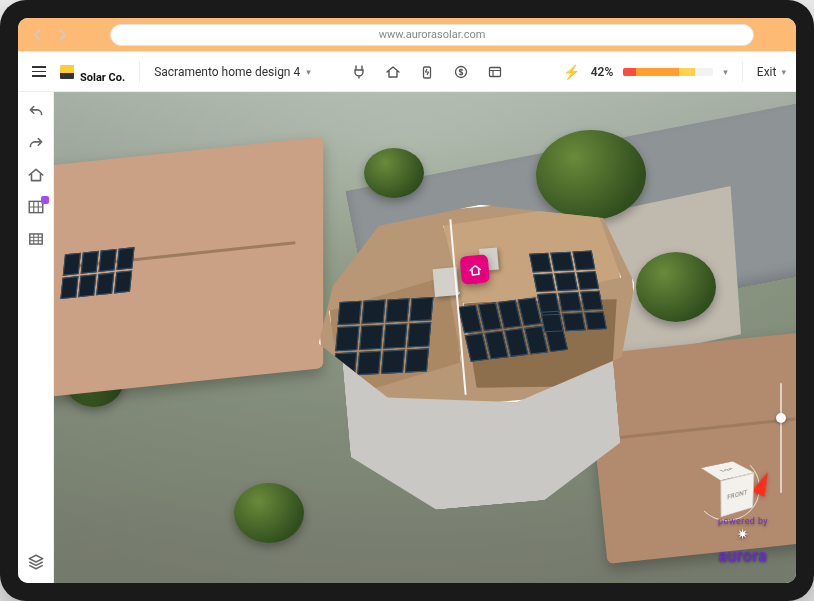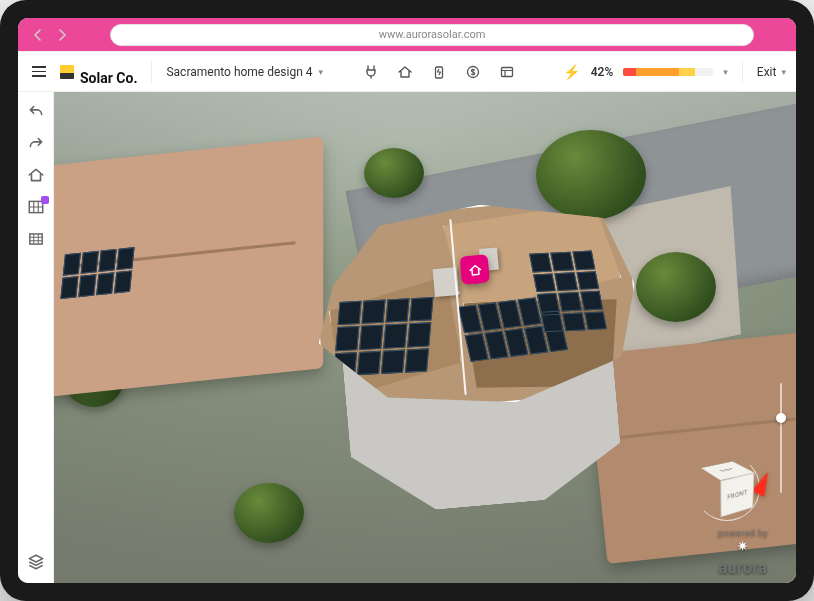--- a/index.html
+++ b/index.html
@@ -25,21 +25,21 @@
     height: 100%;
     background: #fff;
     border-radius: 10px;
     overflow: hidden;
     display: flex;
     flex-direction: column;
   }
   
   .browser-bar {
     height: 34px;
-    background: #ec4899;
+    background: #fdba74;
     display: flex;
     align-items: center;
     padding: 0 12px;
     gap: 10px;
     border-bottom: 1px solid #eee;
   }
   .nav-arrows { display: flex; gap: 8px; }
   .nav-arrow {
     color: #ccc;
     font-size: 16px;
@@ -77,21 +77,21 @@
     cursor: pointer;
     padding: 4px;
   }
   .hamburger span { width: 14px; height: 1.5px; background: #333; }
   .logo-block { display: flex; align-items: center; gap: 6px; }
   .logo-mark {
     width: 14px; height: 14px;
     background: linear-gradient(180deg,#ffcc33 0 55%,#333 55% 100%);
     border-radius: 1px;
   }
-  .logo-text { font-weight: 700; font-size: 14px; color: #111; margin-top: 12px; }
+  .logo-text { font-weight: 700; font-size: 11px; color: #111; margin-top: 12px; }
   .vsep { width: 1px; height: 22px; background: #eee; margin: 0 4px; }
   .project-name {
     font-size: 12px; color: #333; display: flex; align-items: center; gap: 6px;
     cursor: pointer;
   }
   .chev { font-size: 9px; color: #888; }
   .toolbar-center {
     display: flex;
     gap: 18px;
     align-items: center;
@@ -303,22 +303,22 @@
   }
   .ring {
     position:absolute; inset:-8px;
     border:1px solid rgba(255,255,255,0.7);
     border-radius:50%;
     border-top-color:transparent;
     border-left-color:transparent;
   }
   .powered {
     position: absolute;
-    right: 28px; bottom: 6px;
-    color: #737373;
+    right: 28px; bottom: 18px;
+    color: #6d28d9;
     text-align: center;
     text-shadow: 0 1px 3px rgba(0,0,0,0.6);
   }
   .powered .small { font-size: 9px; opacity: 0.9; letter-spacing: 0.4px; }
   .powered .brand { font-size: 16px; font-weight: 500; letter-spacing: 0.5px; display:flex;align-items:center;gap:6px;justify-content:flex-end;flex-direction:column;}
   .aurora-mark {
     width: 14px; height: 14px; position: relative;
   }
   .aurora-mark::before {
     content:"✷"; color:#fff; font-size:14px; position:absolute; inset:0;

